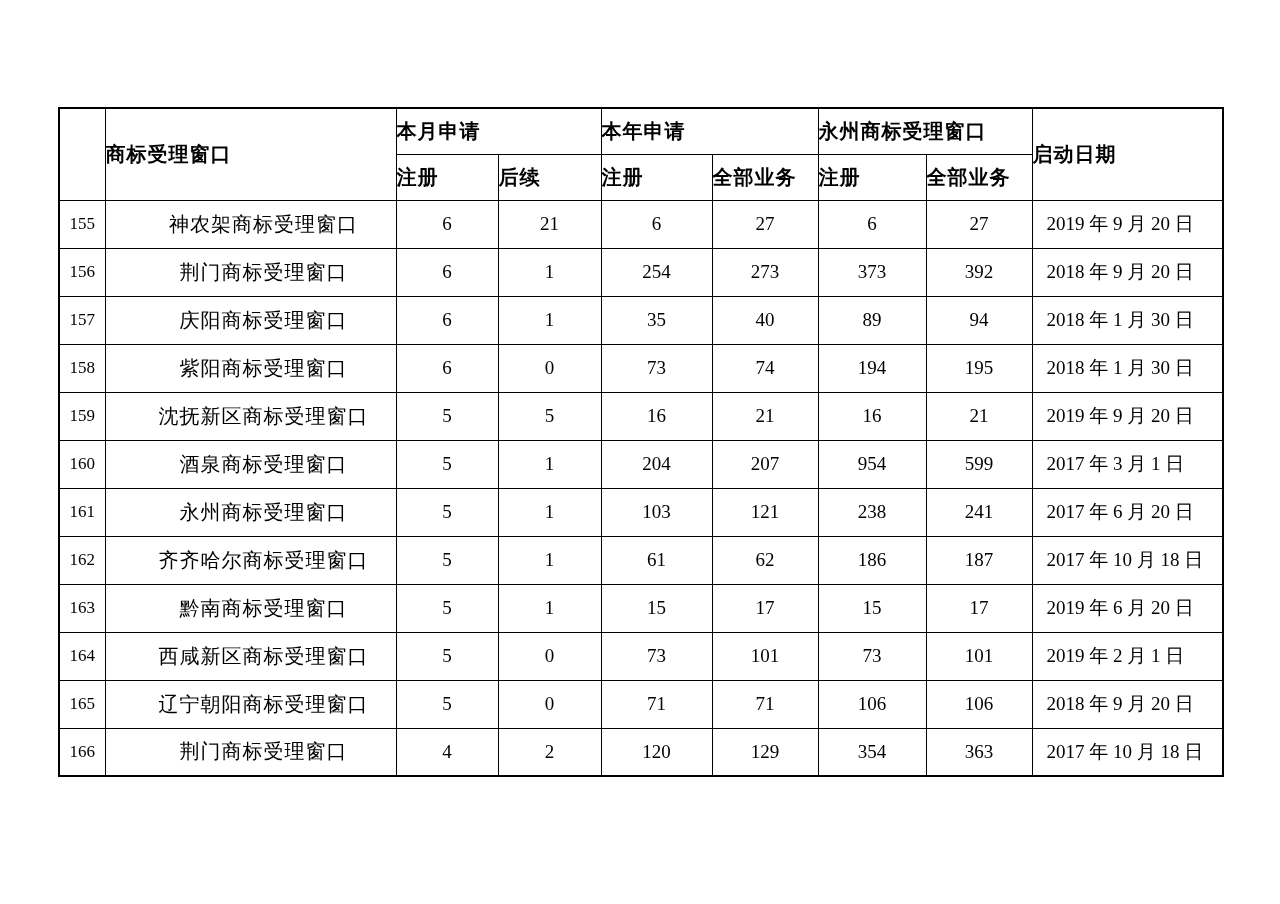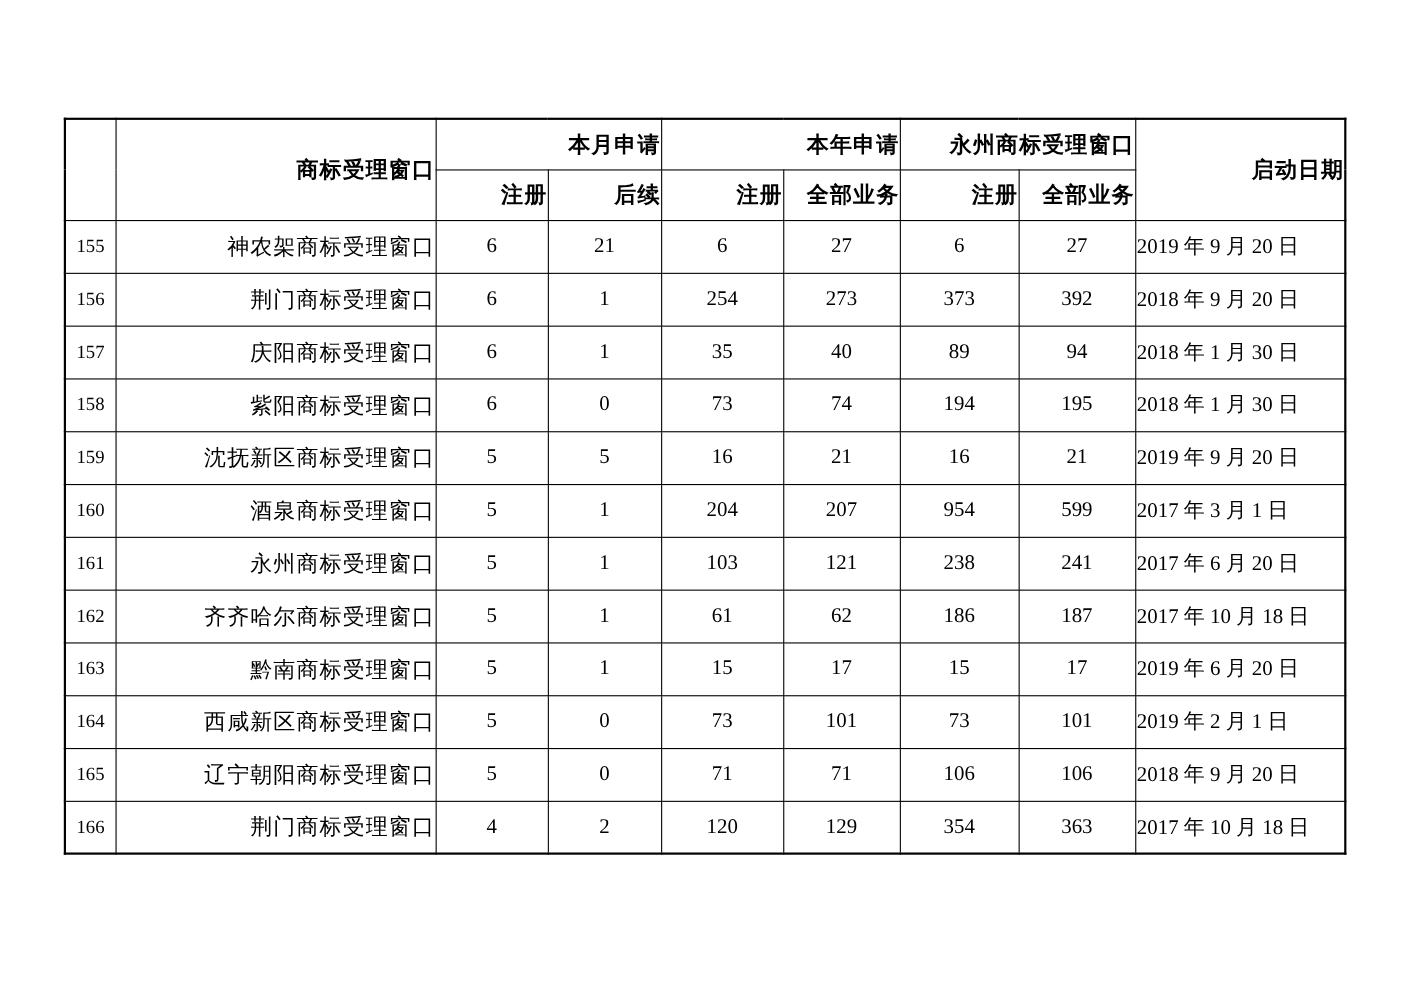--- a/index.html
+++ b/index.html
@@ -31,45 +31,45 @@
     padding: 0;
     overflow: hidden;
     white-space: nowrap;
   }
   .stat-table thead tr { height: 46px; }
   .stat-table tbody tr { height: 48px; }
   .stat-table th {
     font-family: "Liberation Sans", "DejaVu Sans", sans-serif;
     font-weight: bold;
     font-size: 20px;
-    text-align: right;
+    text-align: left;
     vertical-align: middle;
     letter-spacing: 1px;
   }
   .stat-table td {
     font-size: 19px;
     vertical-align: middle;
   }
   td.no {
     text-align: center;
     font-size: 17px;
     margin-left: 12px;
   }
   td.name {
-    text-align: right;
+    text-align: center;
     padding-left: 26px;
     font-size: 20px;
     letter-spacing: 1px;
   }
   td.num {
     text-align: center;
   }
   td.date {
     text-align: left;
-    padding-left: 1px;
+    padding-left: 14px;
     font-size: 19px;
   }
   .page-num {
     position: absolute;
     left: 0;
     top: 813px;
     width: 100%;
     text-align: center;
     font-size: 21px;
     letter-spacing: 1px;

